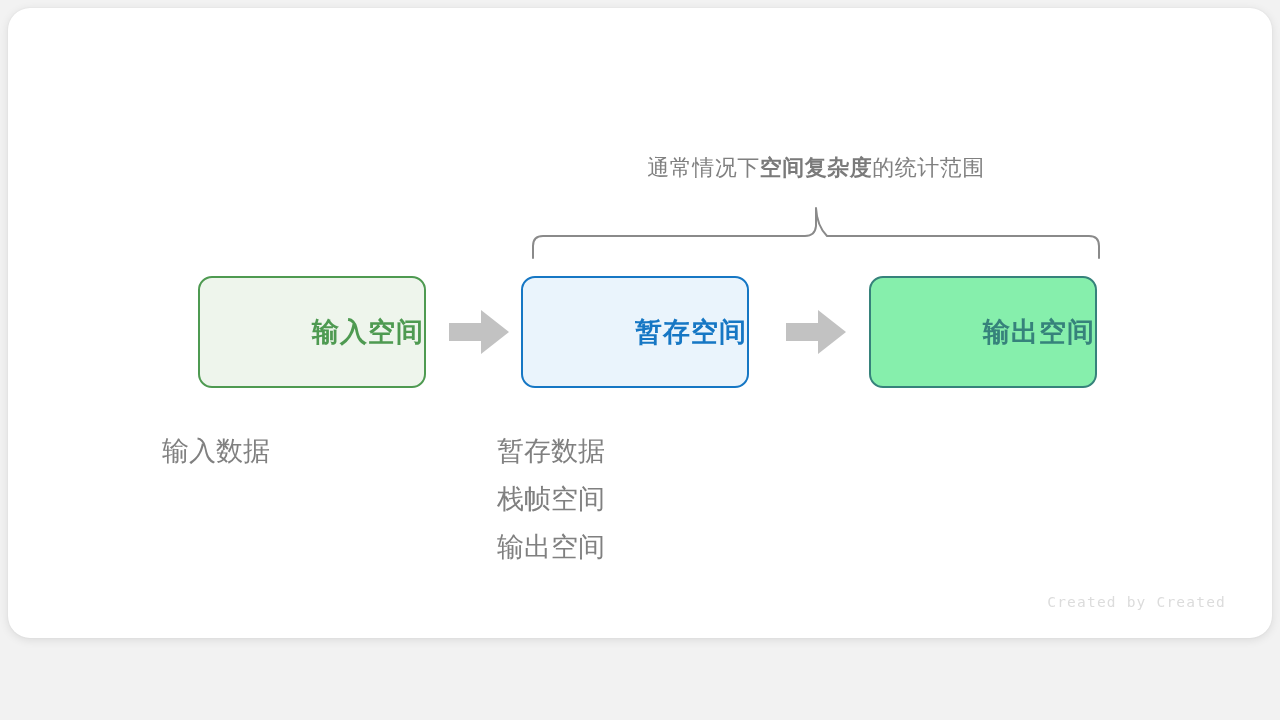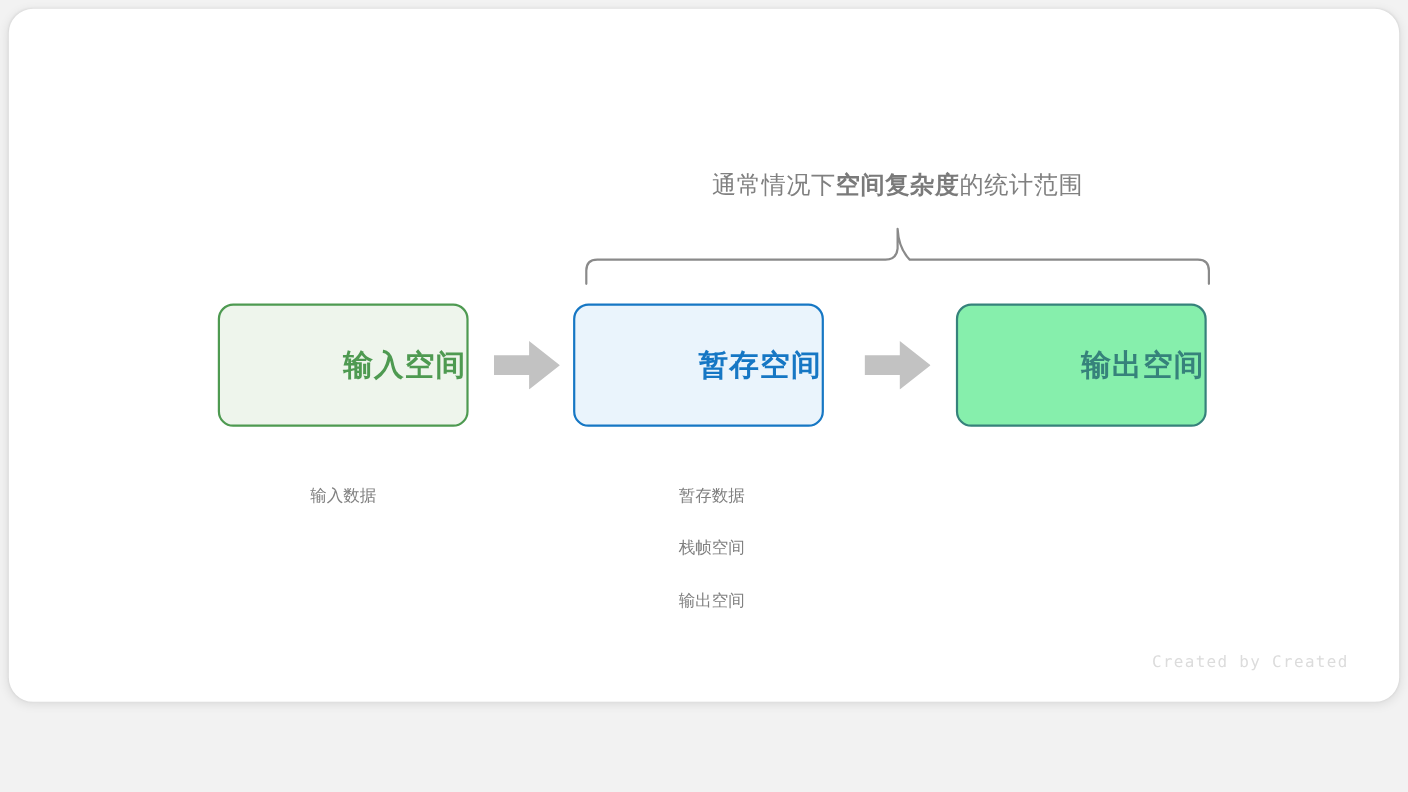--- a/index.html
+++ b/index.html
@@ -80,22 +80,22 @@
     width: 60px;
     height: 44px;
   }
   .arrow-1 { left: 441px; }
   .arrow-2 { left: 778px; }
 
   
   .cap-col {
     position: absolute;
     width: 300px;
-    text-align: center;
-    font-size: 15px;
+    text-align: left;
+    font-size: 27px;
     color: #808080;
     line-height: 48px;
   }
   .cap-1 { left: 154px; top: 419px; }
   .cap-2 { left: 489px; top: 419px; }
   .cap-3 { left: 825px; top: 419px; }
   .cap-line { display: block; white-space: nowrap; }
 
   
   .signature {

